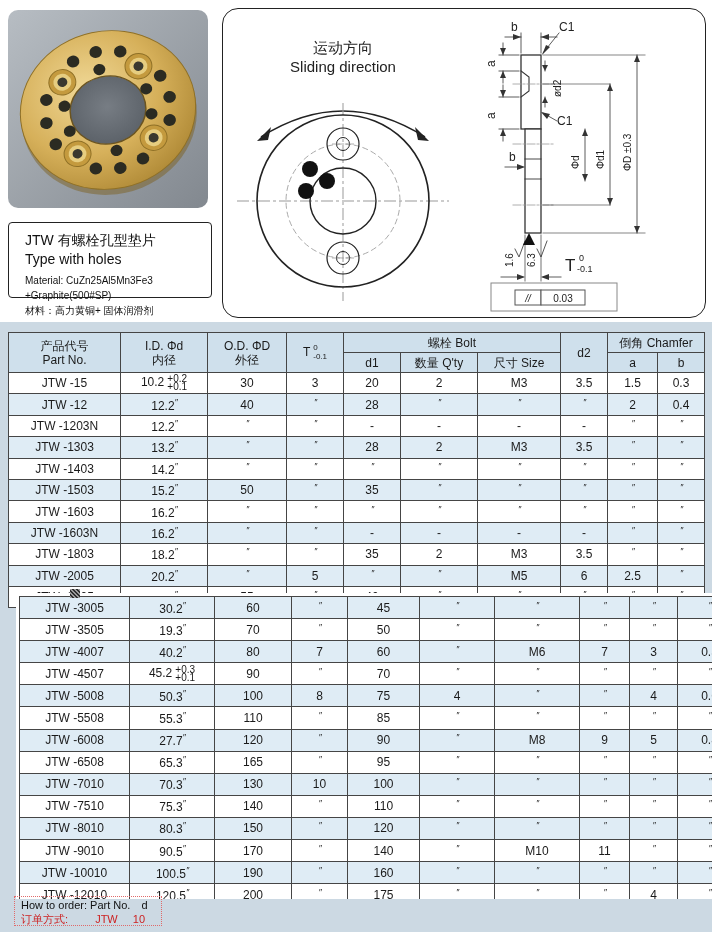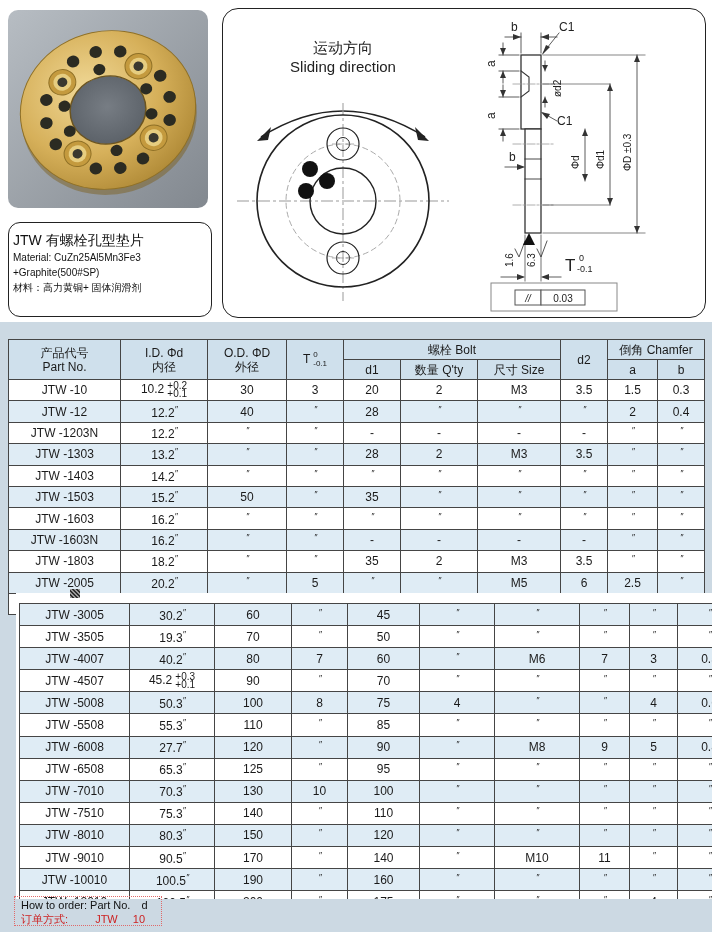--- a/index.html
+++ b/index.html
@@ -2,28 +2,28 @@
 <html><head>
 <meta charset="utf-8">
 <style>
   html,body{margin:0;padding:0;}
   body{font-family:"Liberation Sans","DejaVu Sans",sans-serif;background:#ffffff;}
   #page{position:relative;width:712px;height:932px;background:#ffffff;overflow:hidden;}
   #bottom-bg{position:absolute;left:0;top:322px;width:712px;height:610px;background:#ccd9e3;}
 
   
   #photo-box{position:absolute;left:8px;top:10px;width:200px;height:198px;border-radius:10px;overflow:hidden;}
-  #info-box{position:absolute;left:8px;top:222px;width:204px;height:95px;border:1.5px solid #222;border-radius:12px;background:#fff;padding:8px 0 0 4px;box-sizing:border-box;}
+  #info-box{position:absolute;left:8px;top:222px;width:204px;height:76px;border:1.5px solid #222;border-radius:4px;background:#fff;padding:8px 0 0 16px;box-sizing:border-box;}
   #info-box .t1{font-size:14px;color:#111;line-height:19px;}
   #info-box .t2{font-size:14px;color:#111;line-height:19px;margin-bottom:4px;}
   #info-box .m{font-size:10px;color:#111;line-height:15px;}
   #big-box{position:absolute;left:222px;top:8px;width:484px;height:310px;border:1.5px solid #222;border-radius:16px;background:#fff;box-sizing:border-box;}
 
   
-  .dtable{border-collapse:collapse;table-layout:fixed;background:#fff;margin-top:7px;}
+  .dtable{border-collapse:collapse;table-layout:fixed;background:#fff;}
   .dtable th,.dtable td{border:1px solid #454545;text-align:center;vertical-align:middle;padding:0;overflow:hidden;white-space:nowrap;font-weight:normal;color:#1a1a1a;}
   .dtable th{background:#cfe0ec;font-size:12px;line-height:14px;}
   .dtable td{background:#fff;font-size:12px;}
   #table1 td{height:20.4px;}
   #table2 td{height:21.1px;}
   .dtable tr.alt td{background:#dfecf5;}
   #t1-wrap{position:absolute;left:8px;top:332px;}
   #t2-wrap{position:absolute;left:16px;top:593px;width:696px;height:306px;overflow:hidden;background:#fff;padding:3px 0 0 3px;box-sizing:border-box;}
   .ditto{font-style:italic;font-size:9px;vertical-align:5px;color:#222;letter-spacing:-1px;}
   .tolstack{display:inline-flex;flex-direction:column;font-size:10px;line-height:8px;text-align:left;vertical-align:middle;margin-left:3px;font-style:normal;}
@@ -109,20 +109,21 @@
               <circle cx="38.8908729652601" cy="-38.89087296526012" r="9" fill="#e6cd80"></circle>
               <circle cx="38.8908729652601" cy="-38.89087296526012" r="5" fill="#3a392f"></circle>
             </g>
           </g>
       </g>
     </svg>
   </div>
 
   <div id="info-box">
     <div class="t1">JTW 有螺栓孔型垫片</div>
+    <div class="t2">Type with holes</div>
     <div class="m">Material: CuZn25Al5Mn3Fe3</div>
     <div class="m">+Graphite(500#SP)</div>
     <div class="m">材料：高力黄铜+ 固体润滑剂</div>
   </div>
 
   <div id="big-box">
     <svg width="480" height="306" viewBox="0 0 480 306">
 
       <g>
         <text x="120" y="44" text-anchor="middle" font-size="15" fill="#222">运动方向</text>
@@ -294,21 +295,21 @@
         <tr style="height:20px">
           <th>d1</th>
           <th>数量 Q'ty</th>
           <th>尺寸 Size</th>
           <th>a</th>
           <th>b</th>
         </tr>
       </thead>
       <tbody id="t1-body">
           <tr>
-            <td>JTW -10</td>
+            <td>JTW -15</td>
             <td><span>10.2</span><span class="tolstack">
                 <i>+0.2</i>
                 <i>+0.1</i>
               </span></td>
             <td>30</td>
             <td>3</td>
             <td>20</td>
             <td>2</td>
             <td>M3</td>
             <td>3.5</td>
@@ -537,21 +538,21 @@
             <td>90</td>
             <td><span class="ditto">″</span></td>
             <td>M8</td>
             <td>9</td>
             <td>5</td>
             <td>0.8</td>
           </tr>
           <tr>
             <td>JTW -6508</td>
             <td><span>65.3</span><span class="ditto">″</span></td>
-            <td>125</td>
+            <td>165</td>
             <td><span class="ditto">″</span></td>
             <td>95</td>
             <td><span class="ditto">″</span></td>
             <td><span class="ditto">″</span></td>
             <td><span class="ditto">″</span></td>
             <td><span class="ditto">″</span></td>
             <td><span class="ditto">″</span></td>
           </tr>
           <tr class="alt">
             <td>JTW -7010</td>

